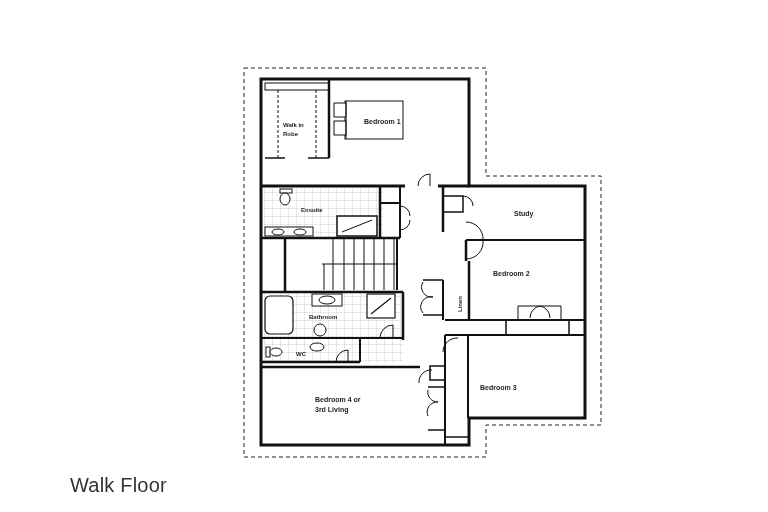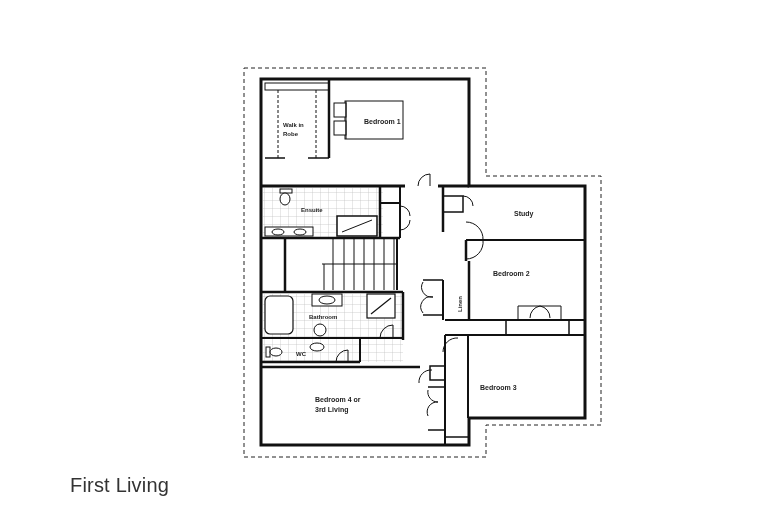--- a/index.html
+++ b/index.html
@@ -172,13 +172,13 @@
   <text class="room-label" x="514" y="216">Study</text>
   <text class="room-label" x="493" y="276">Bedroom 2</text>
   <text class="small-label" x="0" y="0" transform="translate(462,312) rotate(-90)">Linen</text>
   <text class="small-label" x="309" y="319">Bathroom</text>
   <text class="small-label" x="296" y="356">WC</text>
   <text class="room-label" x="480" y="390">Bedroom 3</text>
   <text class="room-label" x="315" y="402">Bedroom 4 or</text>
   <text class="room-label" x="315" y="412">3rd Living</text>
 </svg>
 
-<div class="caption">First Living</div>
+<div class="caption">Walk Floor</div>
 
 </body></html>

